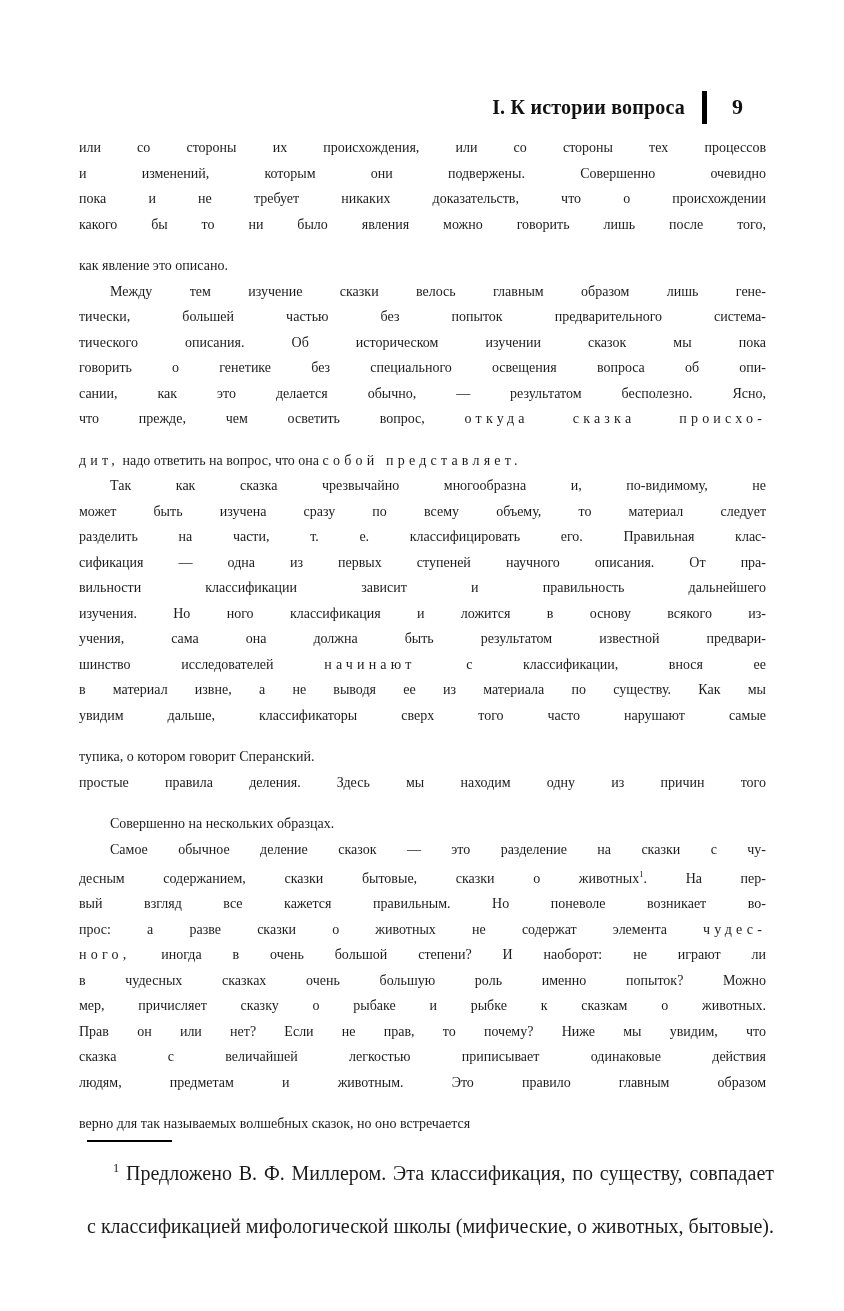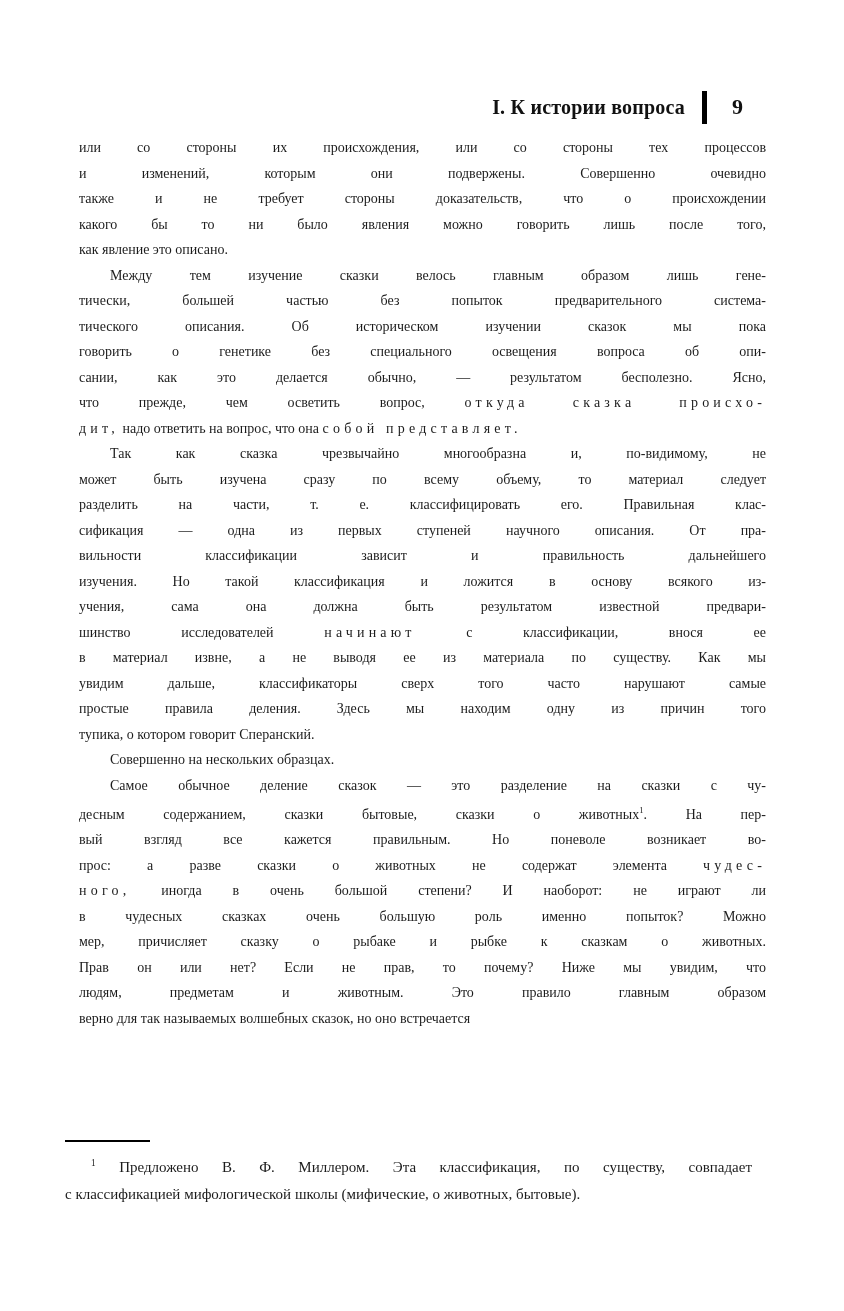--- a/index.html
+++ b/index.html
@@ -39,31 +39,31 @@
   .page-number { font-size: 22px; margin-right: 23px; }
   .body-text {
     margin-top: 11px;
     font-size: 14px;
     line-height: 25.5px;
   }
   .line {
     text-align: justify;
     text-align-last: justify;
   }
-  .line.lastline { text-align-last: left; }
+  .line.lastline { text-align-last: left; margin-top: 16px; }
   .paragraph.indent .line:first-child { text-indent: 31px; }
   .spaced { letter-spacing: 0.3em; }
   .sup { vertical-align: super; font-size: 0.62em; letter-spacing: 0; }
   .footnote {
     position: absolute;
-    left: 65px;
+    left: 87px;
     top: 1140px;
     width: 687px;
-    font-size: 15px;
-    line-height: 27px;
+    font-size: 20px;
+    line-height: 37px;
   }
   .footnote-rule {
     width: 85px;
     height: 2px;
     background: #000000;
     margin-bottom: 8px;
   }
   .footnote .paragraph.indent .line:first-child { text-indent: 26px; }
 </style>
 </head>
@@ -75,59 +75,60 @@
     <div class="running-header">
       <span class="chapter-title">I. К истории вопроса</span>
       <span class="header-divider"></span>
       <span class="page-number">9</span>
     </div>
 
     <div class="body-text">
         <div class="paragraph">
           <div class="line"><span>или со стороны их происхождения, или со стороны тех процессов</span></div>
           <div class="line"><span>и изменений, которым они подвержены. Совершенно очевидно</span></div>
-          <div class="line"><span>также и не требует стороны доказательств, что о происхождении</span></div>
+          <div class="line"><span>пока и не требует никаких доказательств, что о происхождении</span></div>
           <div class="line"><span>какого бы то ни было явления можно говорить лишь после того,</span></div>
           <div class="line lastline"><span>как явление это описано.</span></div>
         </div>
         <div class="paragraph indent">
           <div class="line"><span>Между тем изучение сказки велось главным образом лишь гене-</span></div>
           <div class="line"><span>тически, большей частью без попыток предварительного система-</span></div>
           <div class="line"><span>тического описания. Об историческом изучении сказок мы пока</span></div>
           <div class="line"><span>говорить о генетике без специального освещения вопроса об опи-</span></div>
           <div class="line"><span>сании, как это делается обычно, — результатом бесполезно. Ясно,</span></div>
           <div class="line"><span>что прежде, чем осветить вопрос, </span><span class="spaced">откуда сказка происхо-</span></div>
           <div class="line lastline"><span class="spaced">дит,</span><span> надо ответить на вопрос, что она </span><span class="spaced">собой представляет.</span></div>
         </div>
         <div class="paragraph indent">
           <div class="line"><span>Так как сказка чрезвычайно многообразна и, по-видимому, не</span></div>
           <div class="line"><span>может быть изучена сразу по всему объему, то материал следует</span></div>
           <div class="line"><span>разделить на части, т. е. классифицировать его. Правильная клас-</span></div>
           <div class="line"><span>сификация — одна из первых ступеней научного описания. От пра-</span></div>
           <div class="line"><span>вильности классификации зависит и правильность дальнейшего</span></div>
-          <div class="line"><span>изучения. Но такой классификация и ложится в основу всякого из-</span></div>
+          <div class="line"><span>изучения. Но ного классификация и ложится в основу всякого из-</span></div>
           <div class="line"><span>учения, сама она должна быть результатом известной предвари-</span></div>
           <div class="line"><span>шинство исследователей </span><span class="spaced">начинают</span><span> с классификации, внося ее</span></div>
           <div class="line"><span>в материал извне, а не выводя ее из материала по существу. Как мы</span></div>
           <div class="line"><span>увидим дальше, классификаторы сверх того часто нарушают самые</span></div>
+          <div class="line lastline"><span>тупика, о котором говорит Сперанский.</span></div>
           <div class="line"><span>простые правила деления. Здесь мы находим одну из причин того</span></div>
-          <div class="line lastline"><span>тупика, о котором говорит Сперанский.</span></div>
         </div>
         <div class="paragraph indent">
           <div class="line lastline"><span>Совершенно на нескольких образцах.</span></div>
         </div>
         <div class="paragraph indent">
           <div class="line"><span>Самое обычное деление сказок — это разделение на сказки с чу-</span></div>
           <div class="line"><span>десным содержанием, сказки бытовые, сказки о животных</span><span class="sup">1</span><span>. На пер-</span></div>
           <div class="line"><span>вый взгляд все кажется правильным. Но поневоле возникает во-</span></div>
           <div class="line"><span>прос: а разве сказки о животных не содержат элемента </span><span class="spaced">чудес-</span></div>
           <div class="line"><span class="spaced">ного,</span><span> иногда в очень большой степени? И наоборот: не играют ли</span></div>
           <div class="line"><span>в чудесных сказках очень большую роль именно попыток? Можно</span></div>
           <div class="line"><span>мер, причисляет сказку о рыбаке и рыбке к сказкам о животных.</span></div>
           <div class="line"><span>Прав он или нет? Если не прав, то почему? Ниже мы увидим, что</span></div>
+          <div class="line"><span>сказка с величайшей легкостью приписывает одинаковые действия</span></div>
           <div class="line"><span>людям, предметам и животным. Это правило главным образом</span></div>
           <div class="line lastline"><span>верно для так называемых волшебных сказок, но оно встречается</span></div>
         </div>
       </div>
   </div>
 
   <div class="footnote">
     <div class="footnote-rule"></div>
     <div>
         <div class="paragraph indent">

